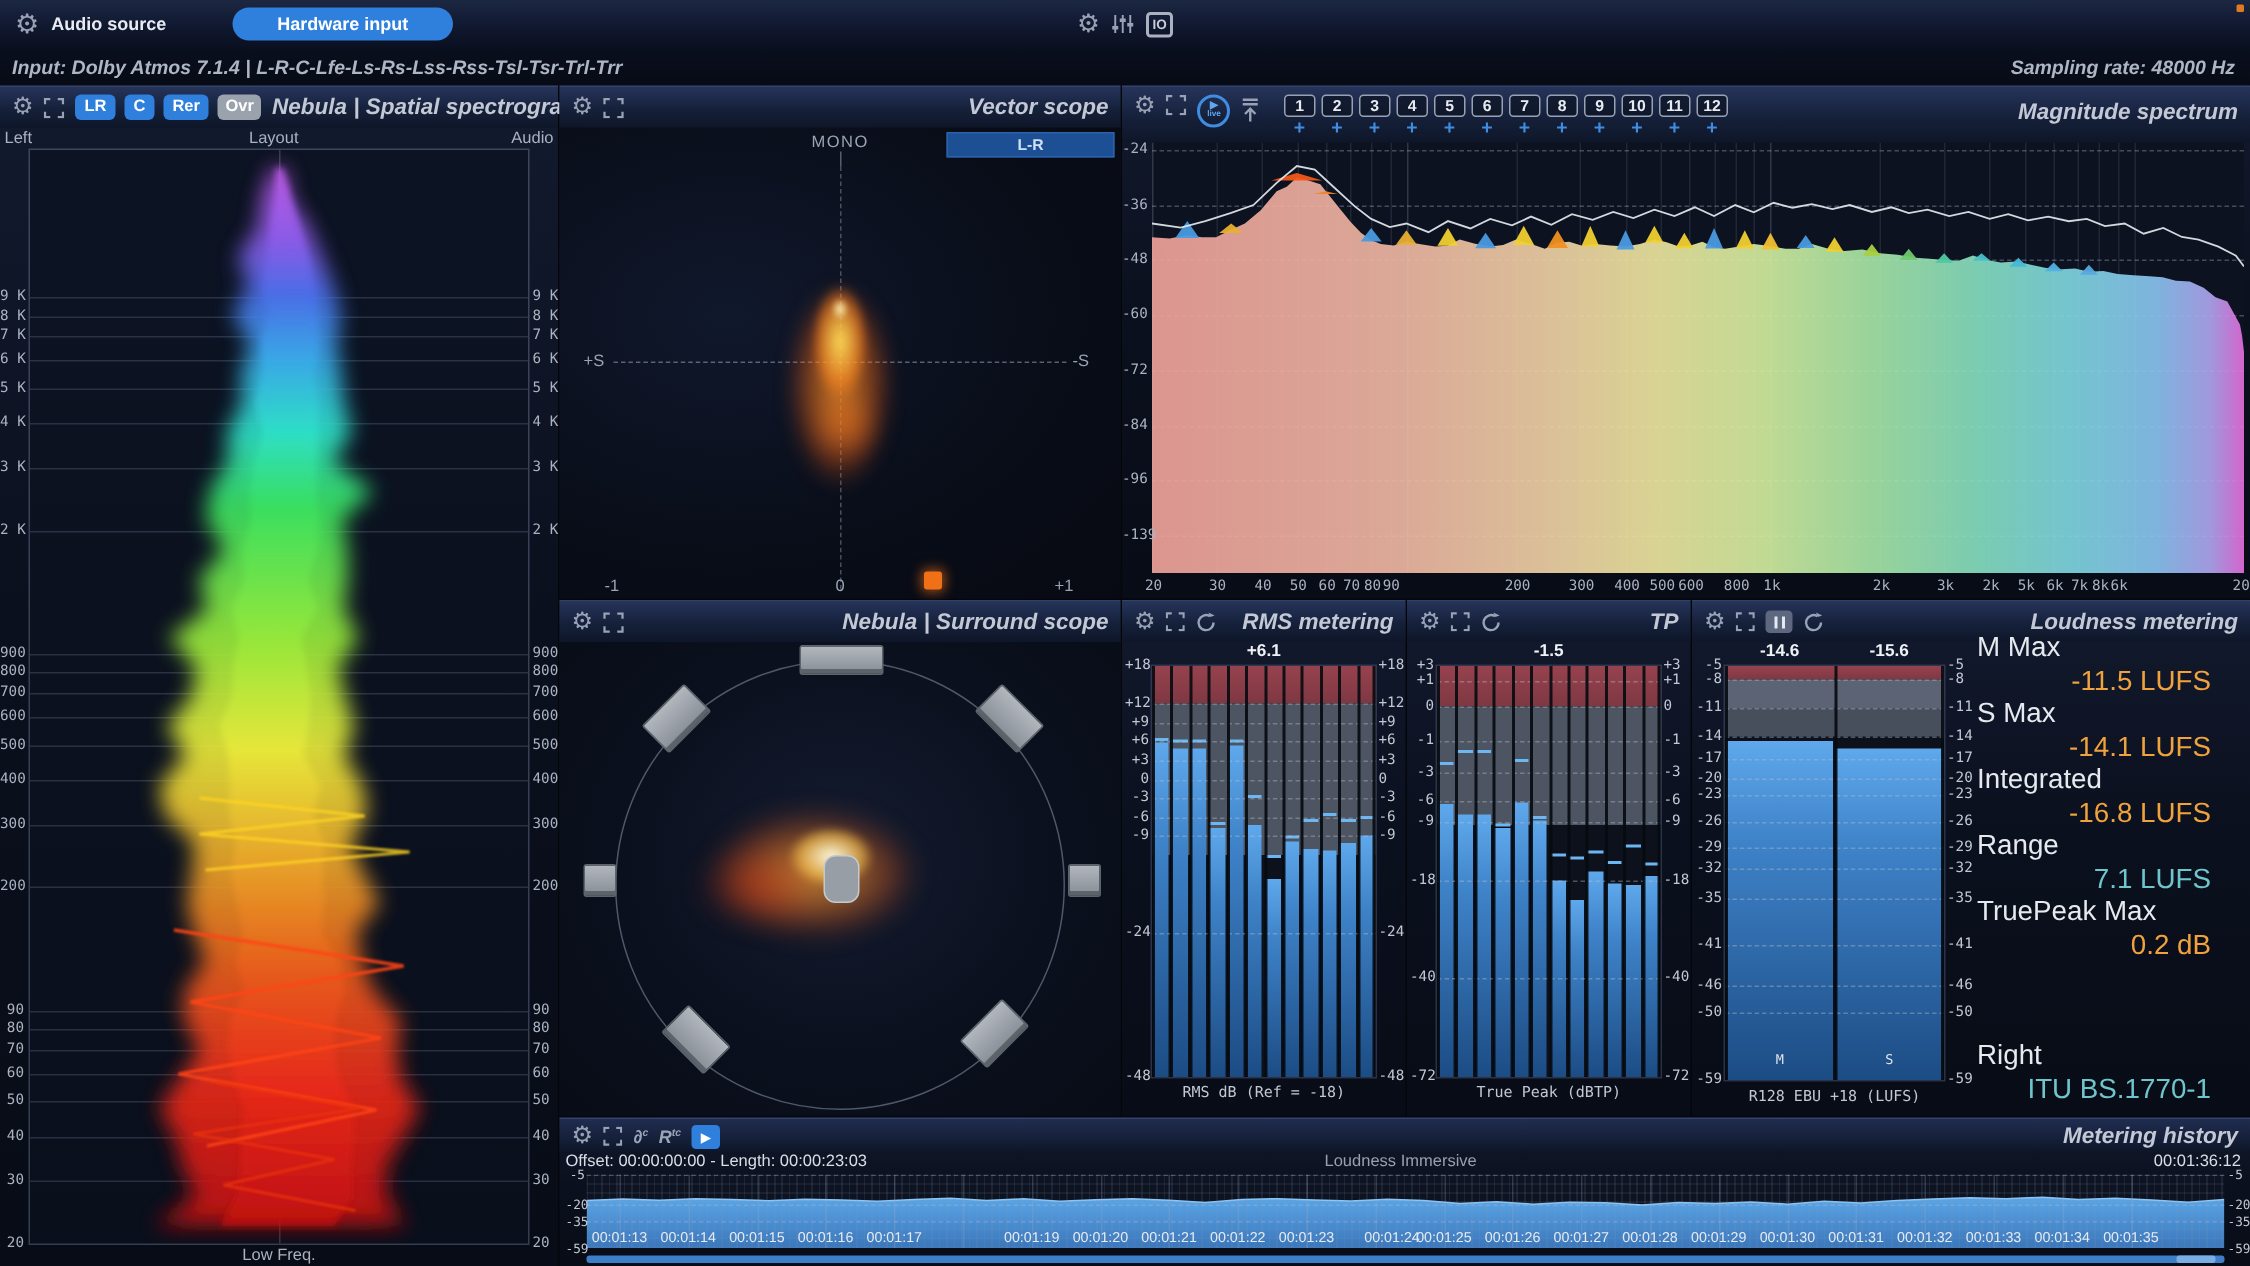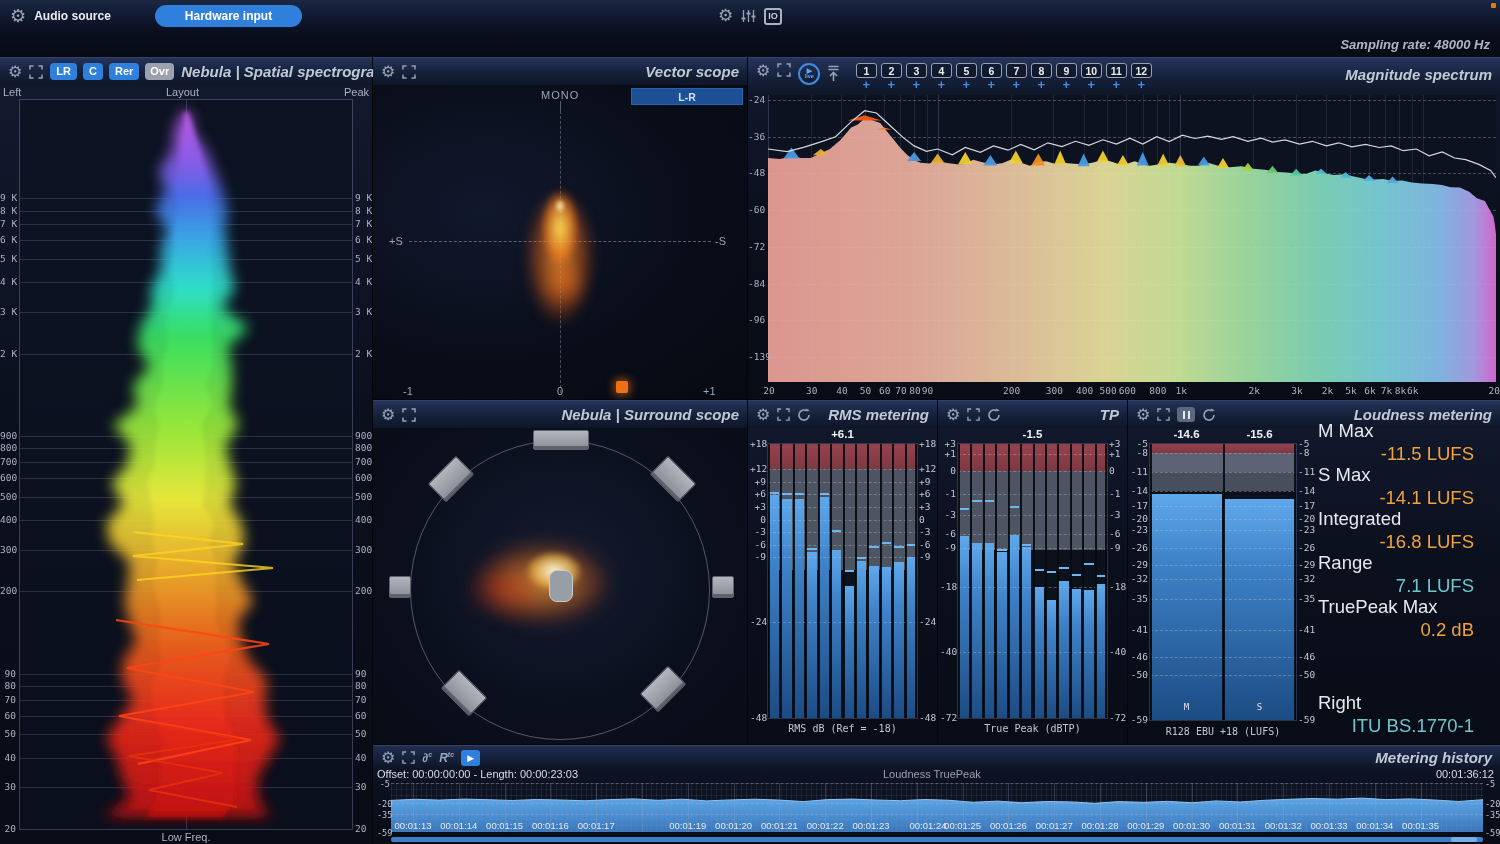--- a/index.html
+++ b/index.html
@@ -124,20 +124,21 @@
             <path d="M2.5 1v12M7.5 1v12M12.5 1v12" stroke="#98a2b4" stroke-width="1.3"></path>
             <path d="M0.5 9.5h4M5.5 4.5h4M10.5 7.5h4" stroke="#98a2b4" stroke-width="2.2"></path>
           </svg>
       </span>
       <span class="iobadge">IO</span>
     </span>
     <span class="notifdot"></span>
   </div>
 
   <div id="infobar">
+    <span style="margin-left:8px;">Input: Dolby Atmos 7.1.4 | L-R-C-Lfe-Ls-Rs-Lss-Rss-Tsl-Tsr-Trl-Trr</span>
     <span style="margin-left:auto;margin-right:10px;">Sampling rate: 48000 Hz</span>
   </div>
 
   <section class="panel" id="p-spatial">
     <div class="phdr">
       <span class="icon gear">⚙</span>
       <span class="icon">
         <svg width="14" height="14" viewBox="0 0 14 14">
             <path d="M1 4.5V1h3.5M9.5 1H13v3.5M13 9.5V13H9.5M4.5 13H1V9.5" fill="none" stroke="#98a2b4" stroke-width="1.5"></path>
           </svg>
@@ -145,21 +146,21 @@
       <span id="spatial-chbtns" style="display:flex;gap:6px;">
           <button class="bluebtn">LR</button>
           <button class="bluebtn">C</button>
           <button class="bluebtn">Rer</button>
           <button class="graybtn">Ovr</button>
         </span>
       <span class="ptitle">Nebula | Spatial spectrogram</span>
     </div>
     <span class="panlbl" style="left:3px;">Left</span>
     <span class="panlbl" style="left:166px;">Layout</span>
-    <span class="panlbl" style="right:3px;">Peak</span>
+    <span class="panlbl" style="right:3px;">Audio</span>
     <div id="spatial-plot">
         <div class="glineH" style="left: 0px; top: 98.4px; width: 332px;"></div>
         <div class="glineH" style="left: 0px; top: 110.6px; width: 332px;"></div>
         <div class="glineH" style="left: 0px; top: 124.4px; width: 332px;"></div>
         <div class="glineH" style="left: 0px; top: 140.3px; width: 332px;"></div>
         <div class="glineH" style="left: 0px; top: 159.1px; width: 332px;"></div>
         <div class="glineH" style="left: 0px; top: 182.1px; width: 332px;"></div>
         <div class="glineH" style="left: 0px; top: 211.8px; width: 332px;"></div>
         <div class="glineH" style="left: 0px; top: 253.7px; width: 332px;"></div>
         <div class="glineH" style="left: 0px; top: 336.1px; width: 332px;"></div>
@@ -793,21 +794,21 @@
         <svg width="13" height="13" viewBox="0 0 14 14">
             <path d="M1 4.5V1h3.5M9.5 1H13v3.5M13 9.5V13H9.5M4.5 13H1V9.5" fill="none" stroke="#98a2b4" stroke-width="1.5"></path>
           </svg>
       </span>
       <span class="tcico">∂<sup>c</sup></span>
       <span class="tcico">R<sup>tc</sup></span>
       <span class="playbtn">▶</span>
       <span class="ptitle">Metering history</span>
     </div>
     <span class="hinfo" style="left:4px;text-align:right;">Offset: 00:00:00:00 - Length: 00:00:23:03</span>
-    <span class="hinfo" style="left:510px;color:#98a0ae;">Loudness TruePeak</span>
+    <span class="hinfo" style="left:510px;color:#98a0ae;">Loudness Immersive</span>
     <span class="hinfo" style="right:6px;">00:01:36:12</span>
     <div id="hist-graph">
         <div style="position: absolute; inset: 0px;">
           <svg width="1092" height="49" style="position:absolute;left:0;top:0;">
     <defs>
               <linearGradient id="hg" x1="0" y1="0" x2="0" y2="1">
       <stop offset="0" stop-color="#5aa6e8"></stop>
                 <stop offset="1" stop-color="#3a76ba"></stop>
               </linearGradient>
             </defs>

